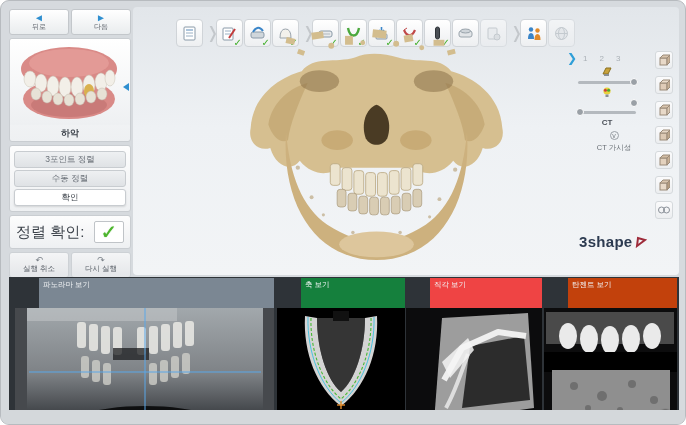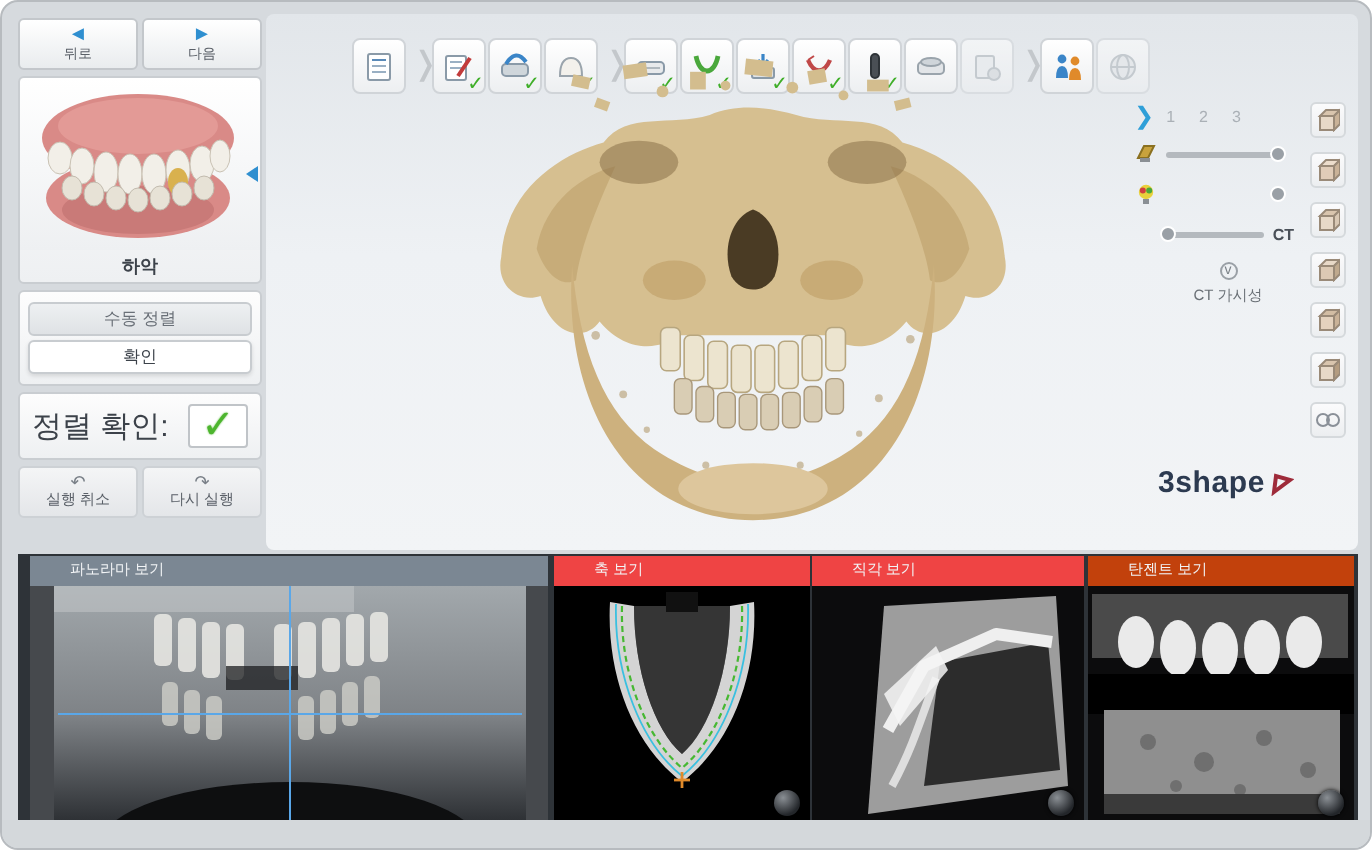--- a/index.html
+++ b/index.html
@@ -40,42 +40,42 @@
   .tb-cell.dim { opacity:.55; }
   .tb-sep { width:8px; height:24px; margin:0 2px; color:#c3c7cb; font-size:16px; line-height:24px; }
   .tb-check { position:absolute; right:0px; bottom:-2px; color:#3fae28; font-size:10px; font-weight:bold; }
 
   
   #right-controls { position:absolute; left:566px; top:48px; width:80px; }
   .rp-row { display:flex; align-items:center; height:18px; }
   .rp-chevron { color:#2f9fd8; font-weight:bold; font-size:12px; margin-right:6px; cursor:pointer; }
   .rp-tabs { display:flex; gap:12px; font-size:8px; color:#aab0b6; }
   .rp-tab { cursor:pointer; }
-  .slider-row { display:flex; align-items:center; height:20px; gap:4px; }
+  .slider-row { display:flex; align-items:center; height:20px; gap:4px;flex-direction:column; }
   .slider-track { position:relative; width:58px; height:3px; background:#b4b9be; border-radius:2px; }
   .slider-knob { position:absolute; top:-3px; width:8px; height:8px; border-radius:50%; background:#9aa0a6; border:1px solid #fff; cursor:pointer; }
   .ct-label { font-size:8px; font-weight:bold; color:#4a5058; }
   .ct-vis-row { display:flex; align-items:center; gap:3px; margin-top:4px; margin-left:14px; cursor:pointer;flex-direction:column; }
   .ct-vis-circle { width:9px; height:9px; border:1px solid #9aa0a6; border-radius:50%; color:#7a8086; font-size:7px; line-height:7px; text-align:center; }
   .ct-vis-label { font-size:7.5px; color:#6a7076; }
 
   #right-col { position:absolute; right:10px; top:50px; width:20px; }
   .rc-btn { width:18px; height:18px; margin-bottom:7px; background:linear-gradient(#fbfbfc,#eceef0); border:1px solid #d5d9dc;
     border-radius:3px; display:flex; align-items:center; justify-content:center; cursor:pointer; }
 
   
   #skull-view { position:absolute; left:228px; top:28px; cursor:grab; }
   #logo { position:absolute; left:578px; top:232px; display:flex; align-items:center; gap:2px; }
   .logo-text { font-size:15px; font-weight:bold; color:#2c3a50; letter-spacing:.3px; }
 
   
   #dock { position:absolute; left:8px; top:276px; width:670px; height:134px; background:#2e3338; }
   .view-panel { position:absolute; top:1px; height:132px; overflow:hidden; }
-  .view-header { height:15px; line-height:13px; padding-left:20px; font-size:7.5px; color:#f2f4f6; }
-  .vh-pano { background:#7b8793; } .vh-axial { background:#ef4444; } .vh-cross { background:#ef4444;font-family:Liberation Serif, serif; } .vh-tangent { background:#c2410c; }
+  .view-header { height:30px; line-height:13px; padding-left:4px; font-size:7.5px; color:#f2f4f6;margin-left:24px; }
+  .vh-pano { background:#7b8793; } .vh-axial { background:#15803d; } .vh-cross { background:#ef4444;font-family:Liberation Serif, serif; } .vh-tangent { background:#c2410c; }
   .view-body { position:relative; height:119px; background:#0c0c0d; }
   .gizmo { position:absolute; right:5px; bottom:4px; width:13px; height:13px; border-radius:50%;
     background:radial-gradient(circle at 35% 30%, #8a8f94, #23262a 70%); box-shadow:0 0 2px #000; }
   #footer { position:absolute; left:0; bottom:0; width:100%; height:14px; background:#d4d8db; }
 </style>
 </head>
 <body>
 
 <div id="app">
   <div id="viewport"></div>
@@ -120,20 +120,21 @@
               <ellipse cx="81" cy="58" rx="5" ry="6"></ellipse>
             <ellipse cx="92" cy="55" rx="5" ry="6"></ellipse>
           </g>
         </svg>
         <div class="jaw-marker"></div>
       </div>
       <div class="jaw-label">하악</div>
     </div>
 
     <div class="panel align-stack">
+      <div class="align-btn">3포인트 정렬</div>
       <div class="align-btn">수동 정렬</div>
       <div class="align-btn active">확인</div>
     </div>
 
     <div class="panel confirm-row">
       <span class="confirm-label">정렬 확인:</span>
       <span class="checkbox">
         <span class="checkmark">✓</span>
       </span>
     </div>

